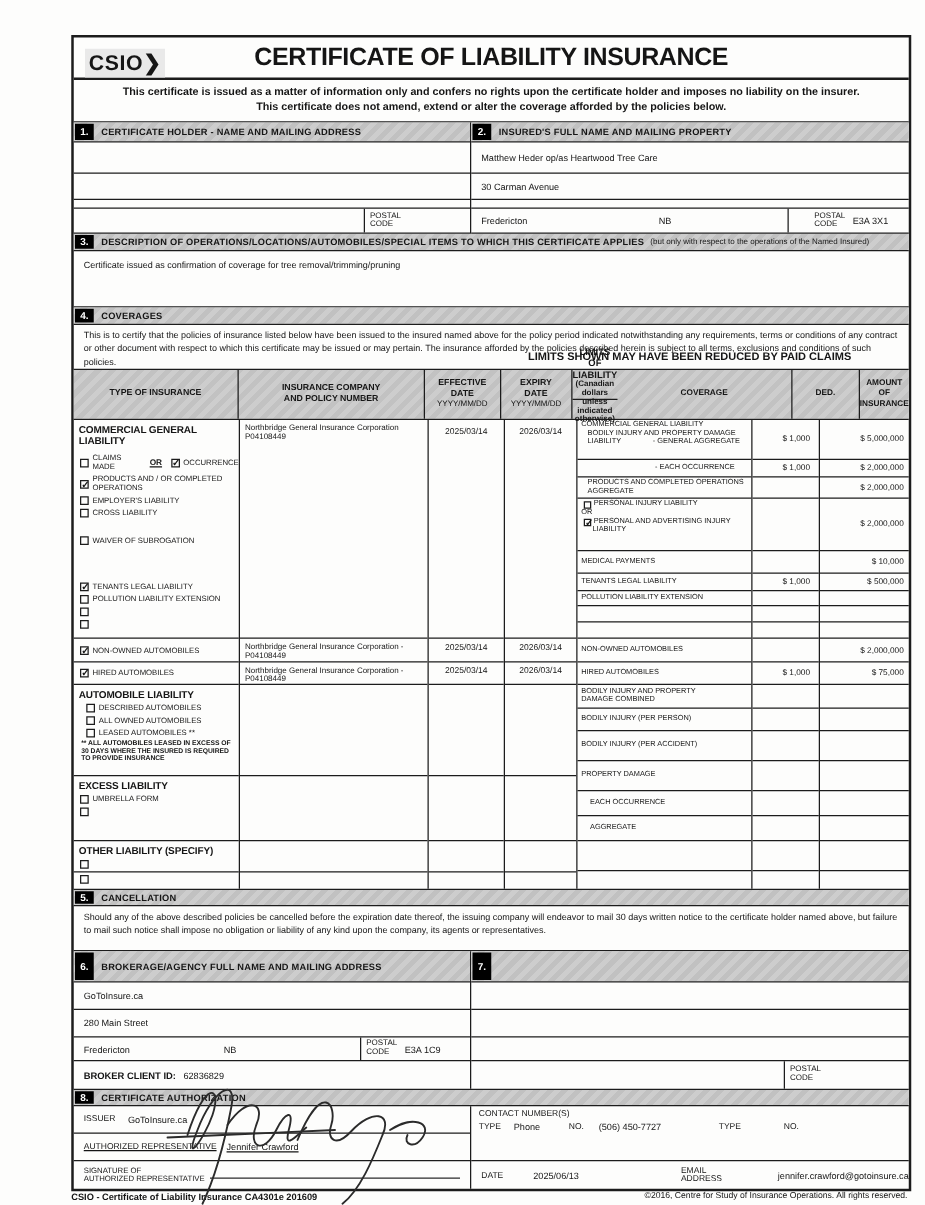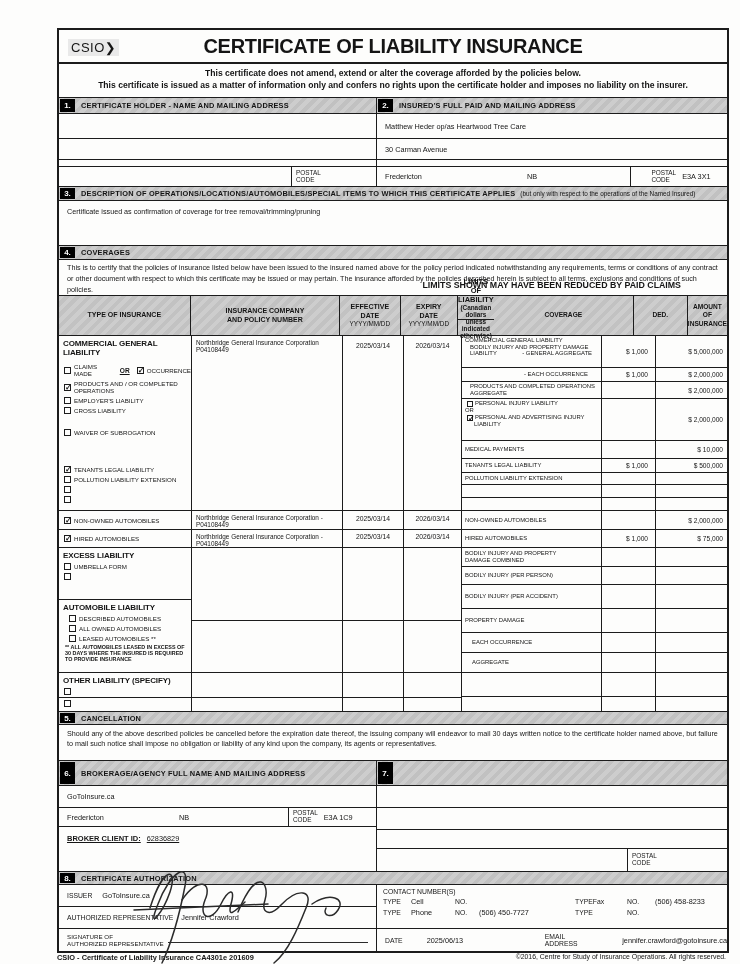--- a/index.html
+++ b/index.html
@@ -6,21 +6,21 @@
   body { background:#ffffff; font-family:"Liberation Sans", sans-serif; }
   .page { position:relative; width:740px; height:964px; background:#fdfdfc; color:#151515; overflow:hidden; }
   .form { position:absolute; left:57px; top:28px; width:672px; border:2px solid #1c1c1c; background:#fdfdfc; }
 
   .bar { background: repeating-linear-gradient(135deg,#cdcdcd 0 4px,#c1c1c1 4px 8px); display:flex; align-items:center; gap:5px; border-bottom:1px solid #1c1c1c; }
   .badge { background:#000; color:#fff; font-weight:bold; font-size:8px; min-width:15px; align-self:stretch; display:flex; align-items:center; justify-content:center; margin:1px; padding:0 2px; }
   .bar-title { font-weight:bold; font-size:7.4px; letter-spacing:.2px; }
   .bar-note { font-size:6.4px; }
 
   .titlebar { position:relative; height:34px; border-bottom:2px solid #1c1c1c; }
-  .logo { position:absolute; left:9px; top:9px; font-size:13px; font-weight:normal; letter-spacing:.5px; background:#e9e9e9; padding:1px 3px; }
+  .logo { position:absolute; left:9px; top:9px; font-size:17px; font-weight:bold; letter-spacing:.5px; background:#e9e9e9; padding:1px 3px; }
   .doc-title { position:absolute; left:0; right:0; top:5px; text-align:center; font-size:20px; font-weight:bold; letter-spacing:-0.3px; }
 
   .disclaimer { height:34px; border-bottom:1.5px solid #1c1c1c; text-align:center; font-weight:bold; font-size:8.6px; line-height:1.4; padding-top:3px; }
 
   .cols2 { display:flex; }
   .colL { width:318px; border-right:1px solid #1c1c1c; }
   .colR { flex:1; }
   .hbar { height:16px; }
   .row { display:flex; align-items:center; border-bottom:1px solid #1c1c1c; font-size:7.3px; }
   .pl8 { padding-left:8px; }
@@ -96,22 +96,22 @@
 
 <div class="page">
   <div class="form">
 
     <div class="titlebar">
       <span class="logo">CSIO❯</span>
       <div class="doc-title">CERTIFICATE OF LIABILITY INSURANCE</div>
     </div>
 
     <div class="disclaimer">
+      <div>This certificate is issued as a matter of information only and confers no rights upon the certificate holder and imposes no liability on the insurer.</div>
       <div>This certificate does not amend, extend or alter the coverage afforded by the policies below.</div>
-      <div>This certificate is issued as a matter of information only and confers no rights upon the certificate holder and imposes no liability on the insurer.</div>
     </div>
 
     <div class="cols2">
       <div class="colL">
         <div class="bar hbar">
           <span class="badge">1.</span>
           <span class="bar-title">CERTIFICATE HOLDER -  NAME AND MAILING ADDRESS</span>
         </div>
         <div class="row" style="height:25px;"></div>
         <div class="row" style="height:21px;"></div>
@@ -122,21 +122,21 @@
             <div class="postal-lbl">
               <div>POSTAL</div>
               <div>CODE</div>
             </div>
           </div>
         </div>
       </div>
       <div class="colR">
         <div class="bar hbar">
           <span class="badge">2.</span>
-          <span class="bar-title">INSURED'S FULL PAID AND MAILING ADDRESS</span>
+          <span class="bar-title">INSURED'S FULL NAME AND MAILING PROPERTY</span>
         </div>
         <div class="row pl8" style="height:25px;">Matthew Heder op/as Heartwood Tree Care</div>
         <div class="row pl8" style="height:21px;">30 Carman Avenue</div>
         <div class="row" style="height:7px;"></div>
         <div class="row" style="height:20px;">
           <div class="pl8" style="width:150px;">Fredericton</div>
           <div style="flex:1;">NB</div>
           <div class="postal-cell" style="width:97px;justify-content:center;">
             <div class="postal-lbl">
               <div>POSTAL</div>
@@ -242,48 +242,48 @@
           </div>
         </div>
         <div class="cell cbrow" style="height:19px;margin-top:0;">
           <span class="cb">✓</span>
           <span>NON-OWNED AUTOMOBILES</span>
         </div>
         <div class="cell cbrow" style="height:18px;margin-top:0;">
           <span class="cb">✓</span>
           <span>HIRED AUTOMOBILES</span>
         </div>
-        <div class="cell" style="height:52px;">
-          <div class="blk-title">EXCESS LIABILITY</div>
-          <div class="cbrow">
-            <span class="cb"></span>
-            <span>UMBRELLA FORM</span>
-          </div>
-          <div class="cbrow">
-            <span class="cb"></span>
-          </div>
-        </div>
         <div class="cell" style="height:73px;">
           <div class="blk-title">AUTOMOBILE LIABILITY</div>
           <div class="cbrow" style="padding-left:10px;">
             <span class="cb"></span>
             <span>DESCRIBED AUTOMOBILES</span>
           </div>
           <div class="cbrow" style="padding-left:10px;">
             <span class="cb"></span>
             <span>ALL OWNED AUTOMOBILES</span>
           </div>
           <div class="cbrow" style="padding-left:10px;">
             <span class="cb"></span>
             <span>LEASED AUTOMOBILES **</span>
           </div>
           <div class="note-sm">
             <div>** ALL AUTOMOBILES LEASED IN EXCESS OF</div>
             <div>30 DAYS WHERE THE INSURED IS REQUIRED</div>
             <div>TO PROVIDE INSURANCE</div>
+          </div>
+        </div>
+        <div class="cell" style="height:52px;">
+          <div class="blk-title">EXCESS LIABILITY</div>
+          <div class="cbrow">
+            <span class="cb"></span>
+            <span>UMBRELLA FORM</span>
+          </div>
+          <div class="cbrow">
+            <span class="cb"></span>
           </div>
         </div>
         <div class="tcol" style="height:38px;">
           <div class="cell" style="height:24px;border-bottom:none;">
             <div class="blk-title">OTHER LIABILITY  (SPECIFY)</div>
             <div class="cbrow">
               <span class="cb"></span>
             </div>
           </div>
           <div class="last" style="height:14px;border-top:1px solid #1c1c1c;">
@@ -436,32 +436,33 @@
     </div>
     <div class="cancel-text">Should any of the above described policies be cancelled before the expiration date thereof, the issuing company will endeavor to mail 30 days written notice to the certificate holder named above, but failure to mail such notice shall impose no obligation or liability of any kind upon the company, its agents or representatives.</div>
 
     <div class="cols2">
       <div class="colL">
         <div class="bar hbar25">
           <span class="badge">6.</span>
           <span class="bar-title">BROKERAGE/AGENCY FULL NAME AND MAILING ADDRESS</span>
         </div>
         <div class="row pl8" style="height:22px;">GoToInsure.ca</div>
+        <div class="row pl8" style="height:22px;">280 Main Street</div>
         <div class="row" style="height:19px;">
           <div class="pl8" style="width:120px;">Fredericton</div>
           <div style="flex:1;">NB</div>
           <div class="postal-cell" style="width:88px;">
             <div class="postal-lbl">
               <div>POSTAL</div>
               <div>CODE</div>
             </div>
             <span class="val">E3A 1C9</span>
           </div>
         </div>
-        <div class="row pl8" style="height:22px;border-bottom:none;gap:6px;text-decoration:underline;">
+        <div class="row pl8" style="height:22px;border-bottom:none;gap:6px;">
           <span class="bold" style="font-size:7.5px;">BROKER CLIENT ID:</span>
           <span>62836829</span>
         </div>
       </div>
       <div class="colR">
         <div class="bar hbar25">
           <span class="badge">7.</span>
         </div>
         <div class="row" style="height:22px;"></div>
         <div class="row" style="height:22px;"></div>
@@ -481,44 +482,35 @@
     <div class="bar secbar" style="border-top:1px solid #1c1c1c;">
       <span class="badge">8.</span>
       <span class="bar-title">CERTIFICATE AUTHORIZATION</span>
     </div>
     <div class="cols2">
       <div class="colL">
         <div class="row pl8" style="height:22px;gap:10px;">
           <span class="lab">ISSUER</span>
           <span class="val">GoToInsure.ca</span>
         </div>
-        <div class="row pl8" style="height:22px;gap:8px;">
+        <div class="row pl8" style="height:22px;gap:8px;text-decoration:underline;">
           <span class="lab">AUTHORIZED REPRESENTATIVE</span>
           <span class="val">Jennifer Crawford</span>
         </div>
         <div class="sigcell pl8" style="height:22px;">
           <div>
             <div>SIGNATURE OF</div>
             <div>AUTHORIZED REPRESENTATIVE</div>
           </div>
           <div class="sig-line"></div>
         </div>
       </div>
       <div class="colR">
         <div class="contact-box">
           <div>CONTACT NUMBER(S)</div>
-          <div class="crow">
-            <span class="f" style="width:28px;">TYPE</span>
-            <span class="f val" style="width:44px;">Cell</span>
-            <span class="f" style="width:24px;">NO.</span>
-            <span class="f val" style="width:96px;"></span>
-            <span class="f" style="width:52px;">TYPEFax</span>
-            <span class="f" style="width:28px;">NO.</span>
-            <span class="f val">(506) 458-8233</span>
-          </div>
           <div class="crow">
             <span class="f" style="width:28px;">TYPE</span>
             <span class="f val" style="width:44px;">Phone</span>
             <span class="f" style="width:24px;">NO.</span>
             <span class="f val" style="width:96px;">(506) 450-7727</span>
             <span class="f" style="width:52px;">TYPE</span>
             <span class="f" style="width:28px;">NO.</span>
             <span class="f val"></span>
           </div>
         </div>

